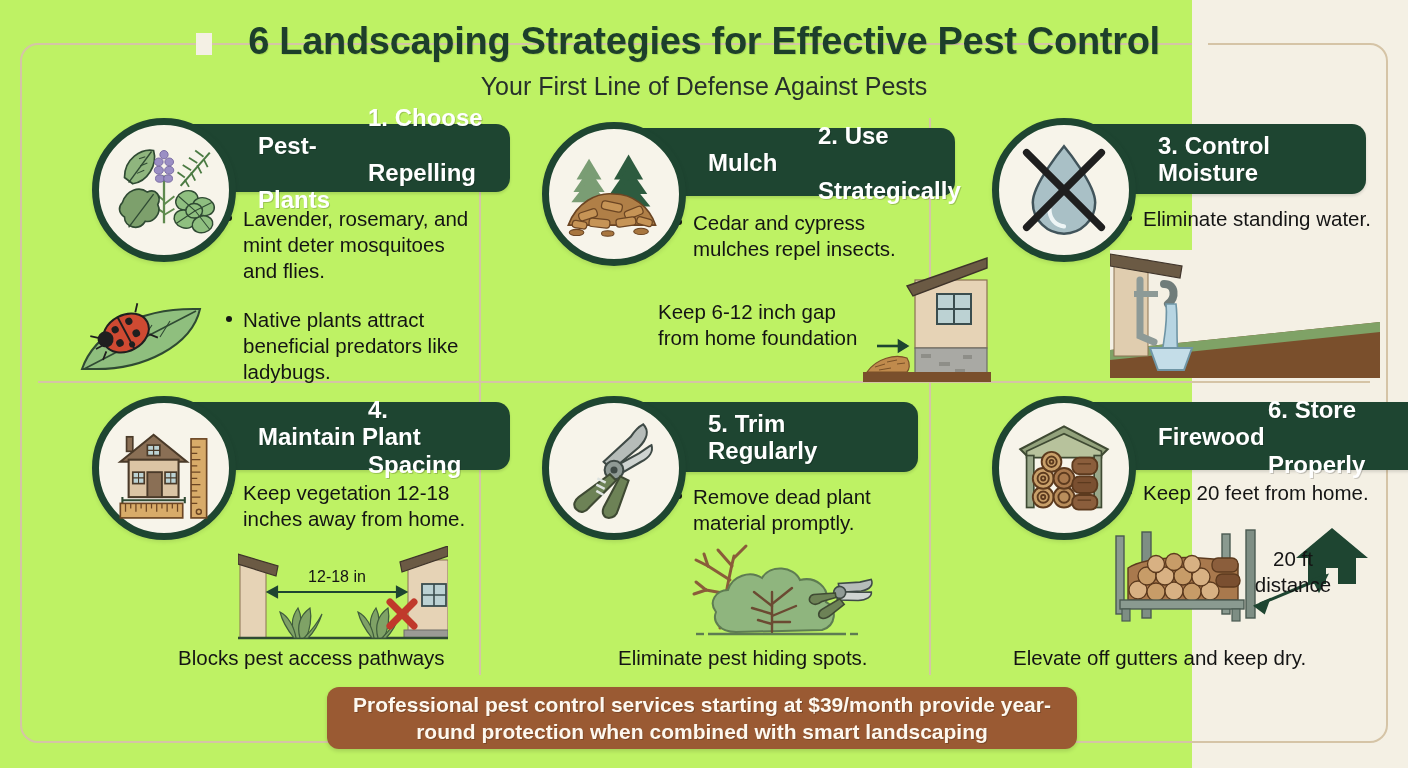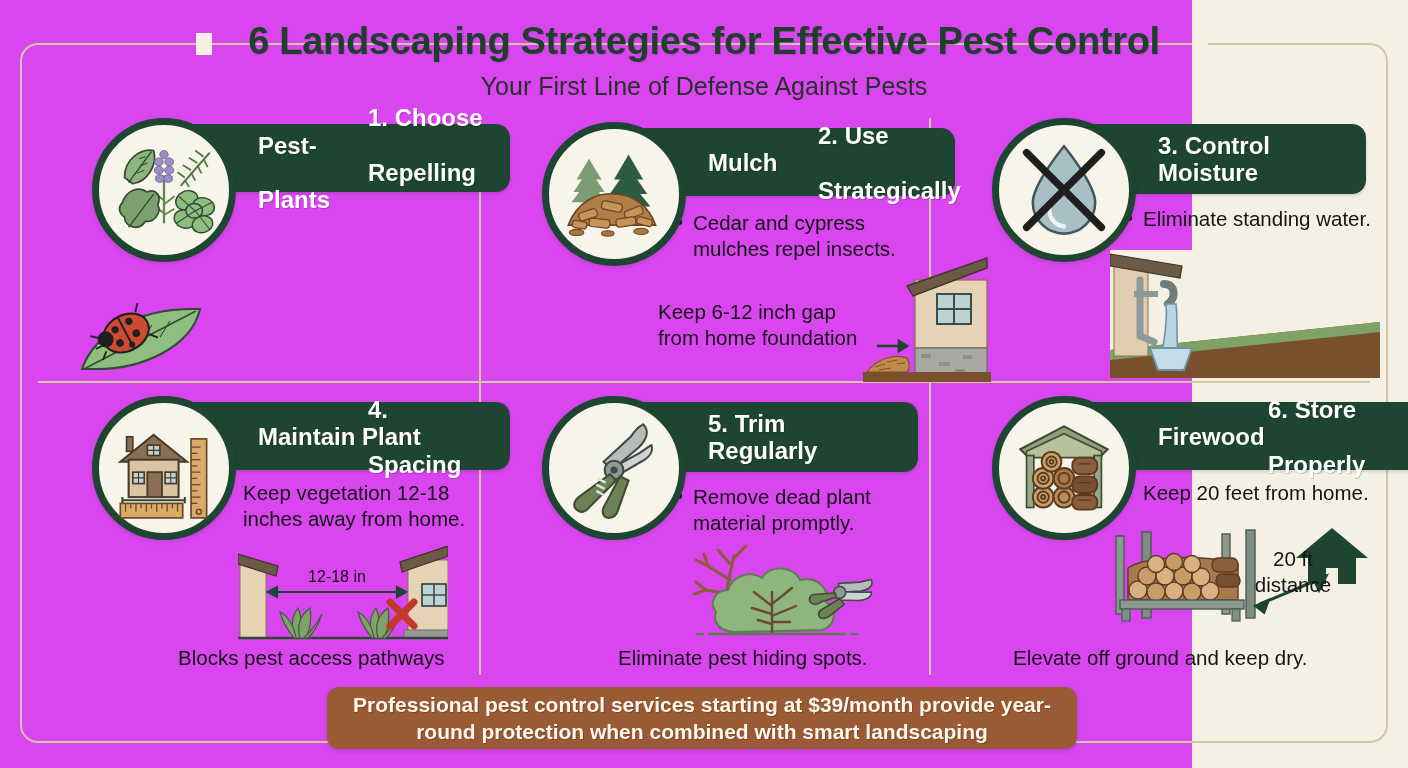--- a/index.html
+++ b/index.html
@@ -2,21 +2,21 @@
 <html><head>
 <meta charset="utf-8">
 <style>
   html,body{margin:0;padding:0;}
   body{
     width:1408px;height:768px;overflow:hidden;
     background:#f4f0e4;
     font-family:"Liberation Sans",sans-serif;
     -webkit-font-smoothing:antialiased;
   }
-  #page{position:relative;width:1192px;height:768px;background:#d946ef;}
+  #page{position:relative;width:1192px;height:768px;background:#bef264;}
 
   
   .frame{
     position:absolute;left:20px;top:43px;width:1368px;height:700px;
     border:2px solid #d5c4a6;border-radius:18px;box-sizing:border-box;
     pointer-events:none;
   }
   .frame-gap{
     position:absolute;top:33px;height:22px;background:#f4f0e4;
   }
@@ -148,20 +148,24 @@
           <ellipse cx="70" cy="78" rx="10.5" ry="8.5" transform="rotate(20 70 78)"></ellipse>
           <ellipse cx="87" cy="83" rx="10" ry="8" transform="rotate(-15 87 83)"></ellipse>
           <ellipse cx="79" cy="70" rx="8" ry="7"></ellipse>
         </g>
         <path d="M64 56 L80 70 M96 62 L80 70 M62 82 L80 70 M94 88 L80 70" stroke="#2f4a33" stroke-width="1" fill="none"></path>
       </svg>
     </div>
     <div class="hdr two" style="width:362px;">
       <span><span>1. Choose Pest-</span><br><span>Repelling Plants</span></span>
     </div>
+    <ul class="bullets" style="left:186px;top:96px;width:250px;">
+      <li>Lavender, rosemary, and mint deter mosquitoes and flies.</li>
+      <li style="margin-top:22px;">Native plants attract beneficial predators like ladybugs.</li>
+    </ul>
     <div class="art" style="left:36px;top:175px;width:150px;height:90px;">
       <svg viewBox="0 0 150 90" width="150" height="90">
         <path d="M8 84 C20 50 62 22 126 24 C118 60 70 86 16 84 Z" fill="#8fbf7e" stroke="#2f4a33" stroke-width="2"></path>
         <path d="M10 84 L122 26" stroke="#2f4a33" stroke-width="1.6" fill="none"></path>
         <path d="M46 64 L58 46 M66 58 L78 40 M86 52 L96 36" stroke="#2f4a33" stroke-width="1.1" fill="none"></path>
         <g transform="translate(52,48) rotate(-28)">
           <ellipse cx="0" cy="0" rx="24" ry="18" fill="#cf4a32" stroke="#1f1f1f" stroke-width="2"></ellipse>
           <path d="M0 -18 L0 18" stroke="#1f1f1f" stroke-width="2"></path>
           <ellipse cx="-21" cy="-4" rx="8" ry="8" fill="#1f1f1f"></ellipse>
           <circle cx="-8" cy="-8" r="3.6" fill="#1f1f1f"></circle>
@@ -511,20 +515,20 @@
           <line x1="154" y1="88" x2="216" y2="62"></line>
           <path d="M150 90 L162 85 L158 96 Z"></path>
           <path d="M220 60 L208 64 L213 74 Z"></path>
         </g>
       </svg>
     </div>
     <div class="side-note" style="left:300px;top:158px;width:110px;text-align:center;">
       <span>20 ft</span><br>
       <span>distance</span>
     </div>
-    <div class="caption" style="left:75px;top:258px;width:360px;">Elevate off ground and keep dry.</div>
+    <div class="caption" style="left:75px;top:258px;width:360px;">Elevate off gutters and keep dry.</div>
   </div>
 
   <div class="footer">
     <span>Professional pest control services starting at $39/month provide year-round protection when combined with smart landscaping</span>
   </div>
 
 </div>
 
 </body></html>

